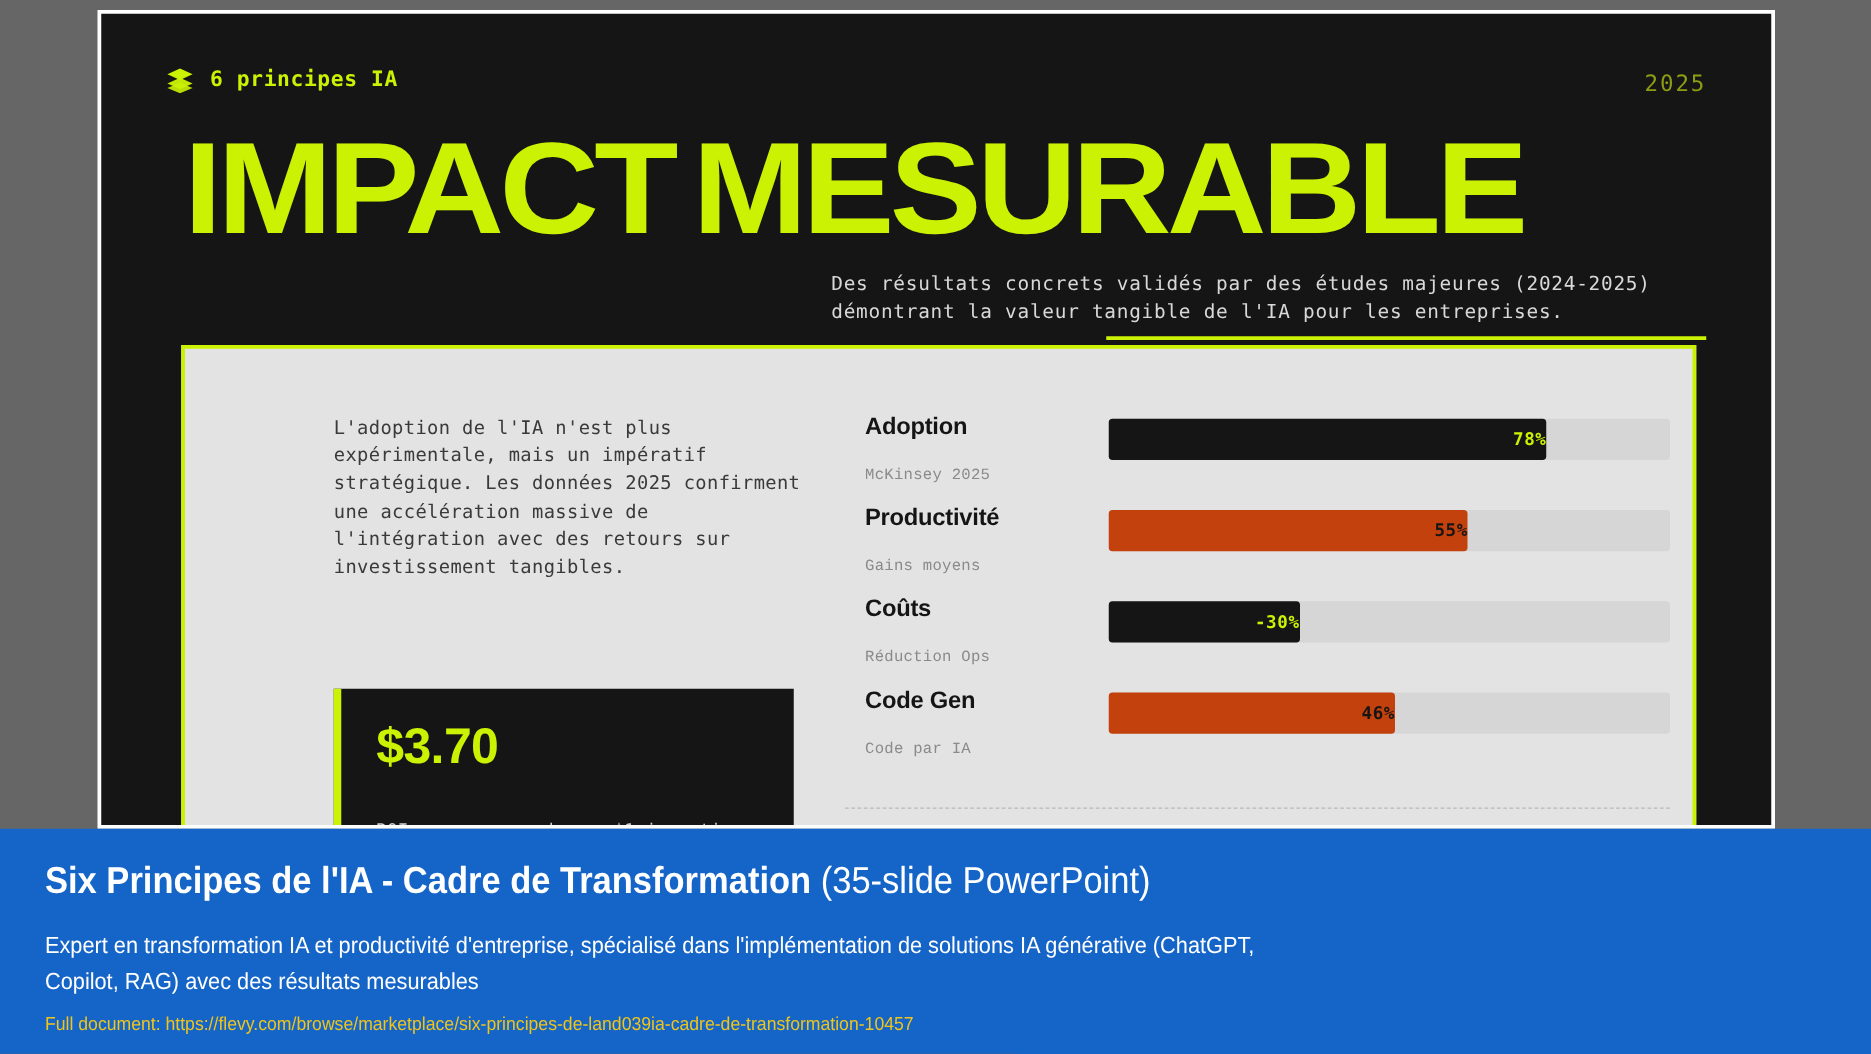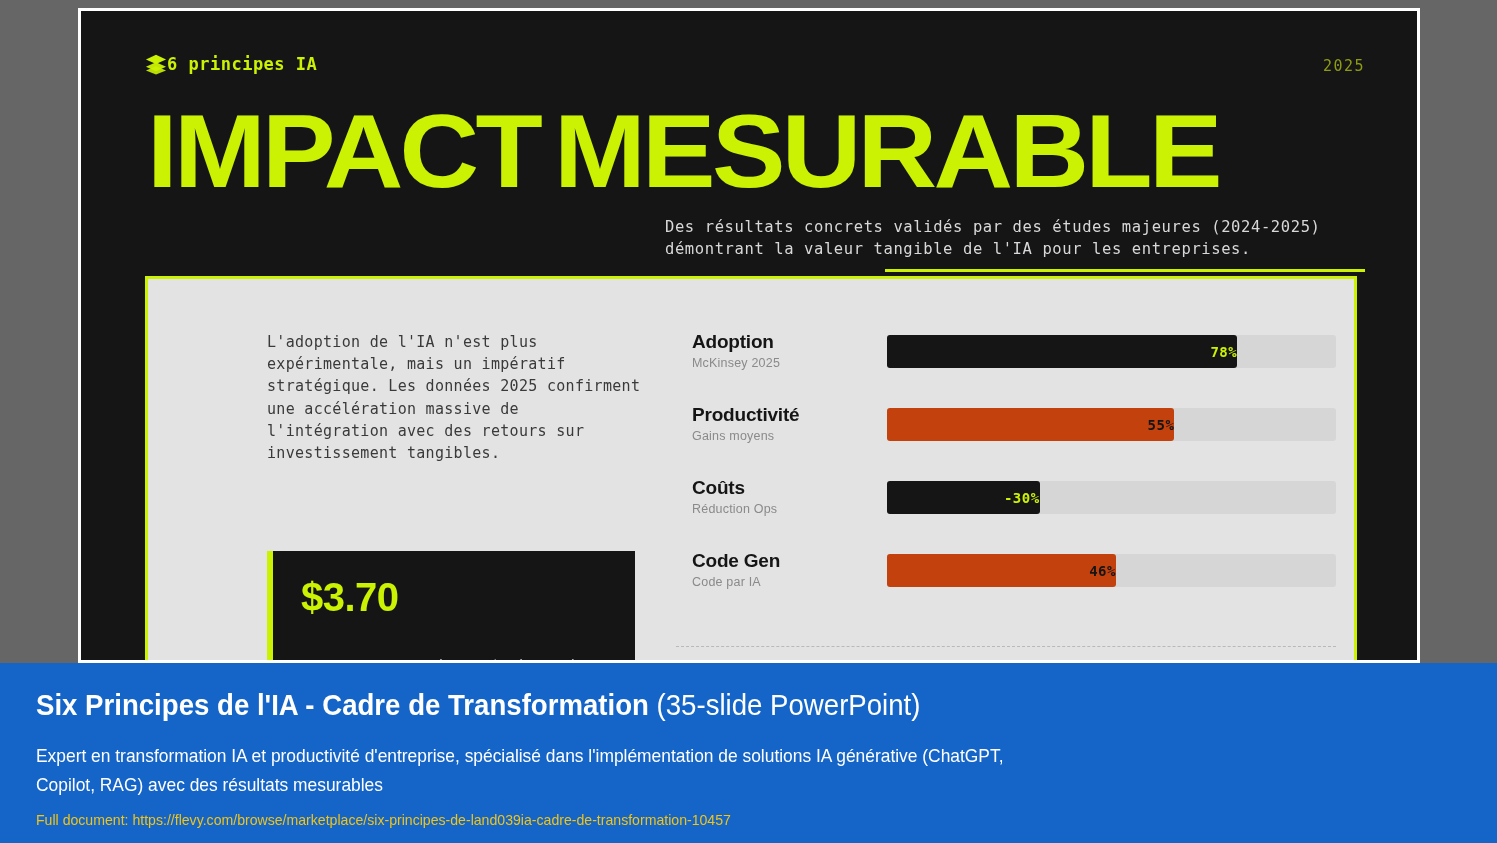--- a/index.html
+++ b/index.html
@@ -18,33 +18,33 @@
     background: #ffffff;
     padding: 3px;
   }
   .slide {
     position: relative; width: 100%; height: 100%;
     background: #151515; overflow: hidden;
   }
 
   
   .eyebrow {
-    position: absolute; left: 64px; top: 42px;
-    display: flex; align-items: center; 
+    position: absolute; left: 52px; top: 42px;
+    display: flex; align-items: center; gap: 13px;
   }
   .stack-icon { width: 22px; height: 22px; display: block; }
   .eyebrow-label {
     font-family: "DejaVu Sans Mono", monospace;
     font-size: 17px; font-weight: bold; color: #cbf203;
     letter-spacing: 0.5px;
   }
   .year {
     position: absolute; right: 52px; top: 46px;
     font-family: "DejaVu Sans Mono", monospace;
-    font-size: 15px; color: #8e9c12; letter-spacing: 1.5px;
+    font-size: 18px; color: #8e9c12; letter-spacing: 1.5px;
   }
 
   
   .title {
     position: absolute; left: 66px; top: 88px;
     font-family: "Liberation Sans", sans-serif;
     font-size: 104px; font-weight: bold; color: #cbf203;
     letter-spacing: -3.5px; line-height: 1;
     white-space: nowrap;
     transform: scaleX(1.06); transform-origin: left top;
@@ -107,22 +107,22 @@
   }
   .metric-label {
     position: absolute; left: 16px; top: 0; width: 200px;
   }
   .metric-name {
     font-family: "Liberation Sans", sans-serif;
     font-size: 19px; font-weight: bold; color: #151515;
     letter-spacing: -0.2px; line-height: 1.15;
   }
   .metric-sub {
-    font-family: Liberation Sans, sans-serif;
-    font-size: 12.5px; color: #8a8a8a; margin-top: 3px;
+    font-family: Liberation Mono, monospace;
+    font-size: 12.5px; color: #8a8a8a; margin-top: 20px;
     letter-spacing: 0.2px;
   }
   .bar-track {
     position: absolute; left: 211px; top: 4px;
     width: 449px; height: 33px;
     background: #d6d6d6; border-radius: 3px;
   }
   .bar-fill {
     position: absolute; left: 0; top: 0; height: 100%;
     border-radius: 3px;

